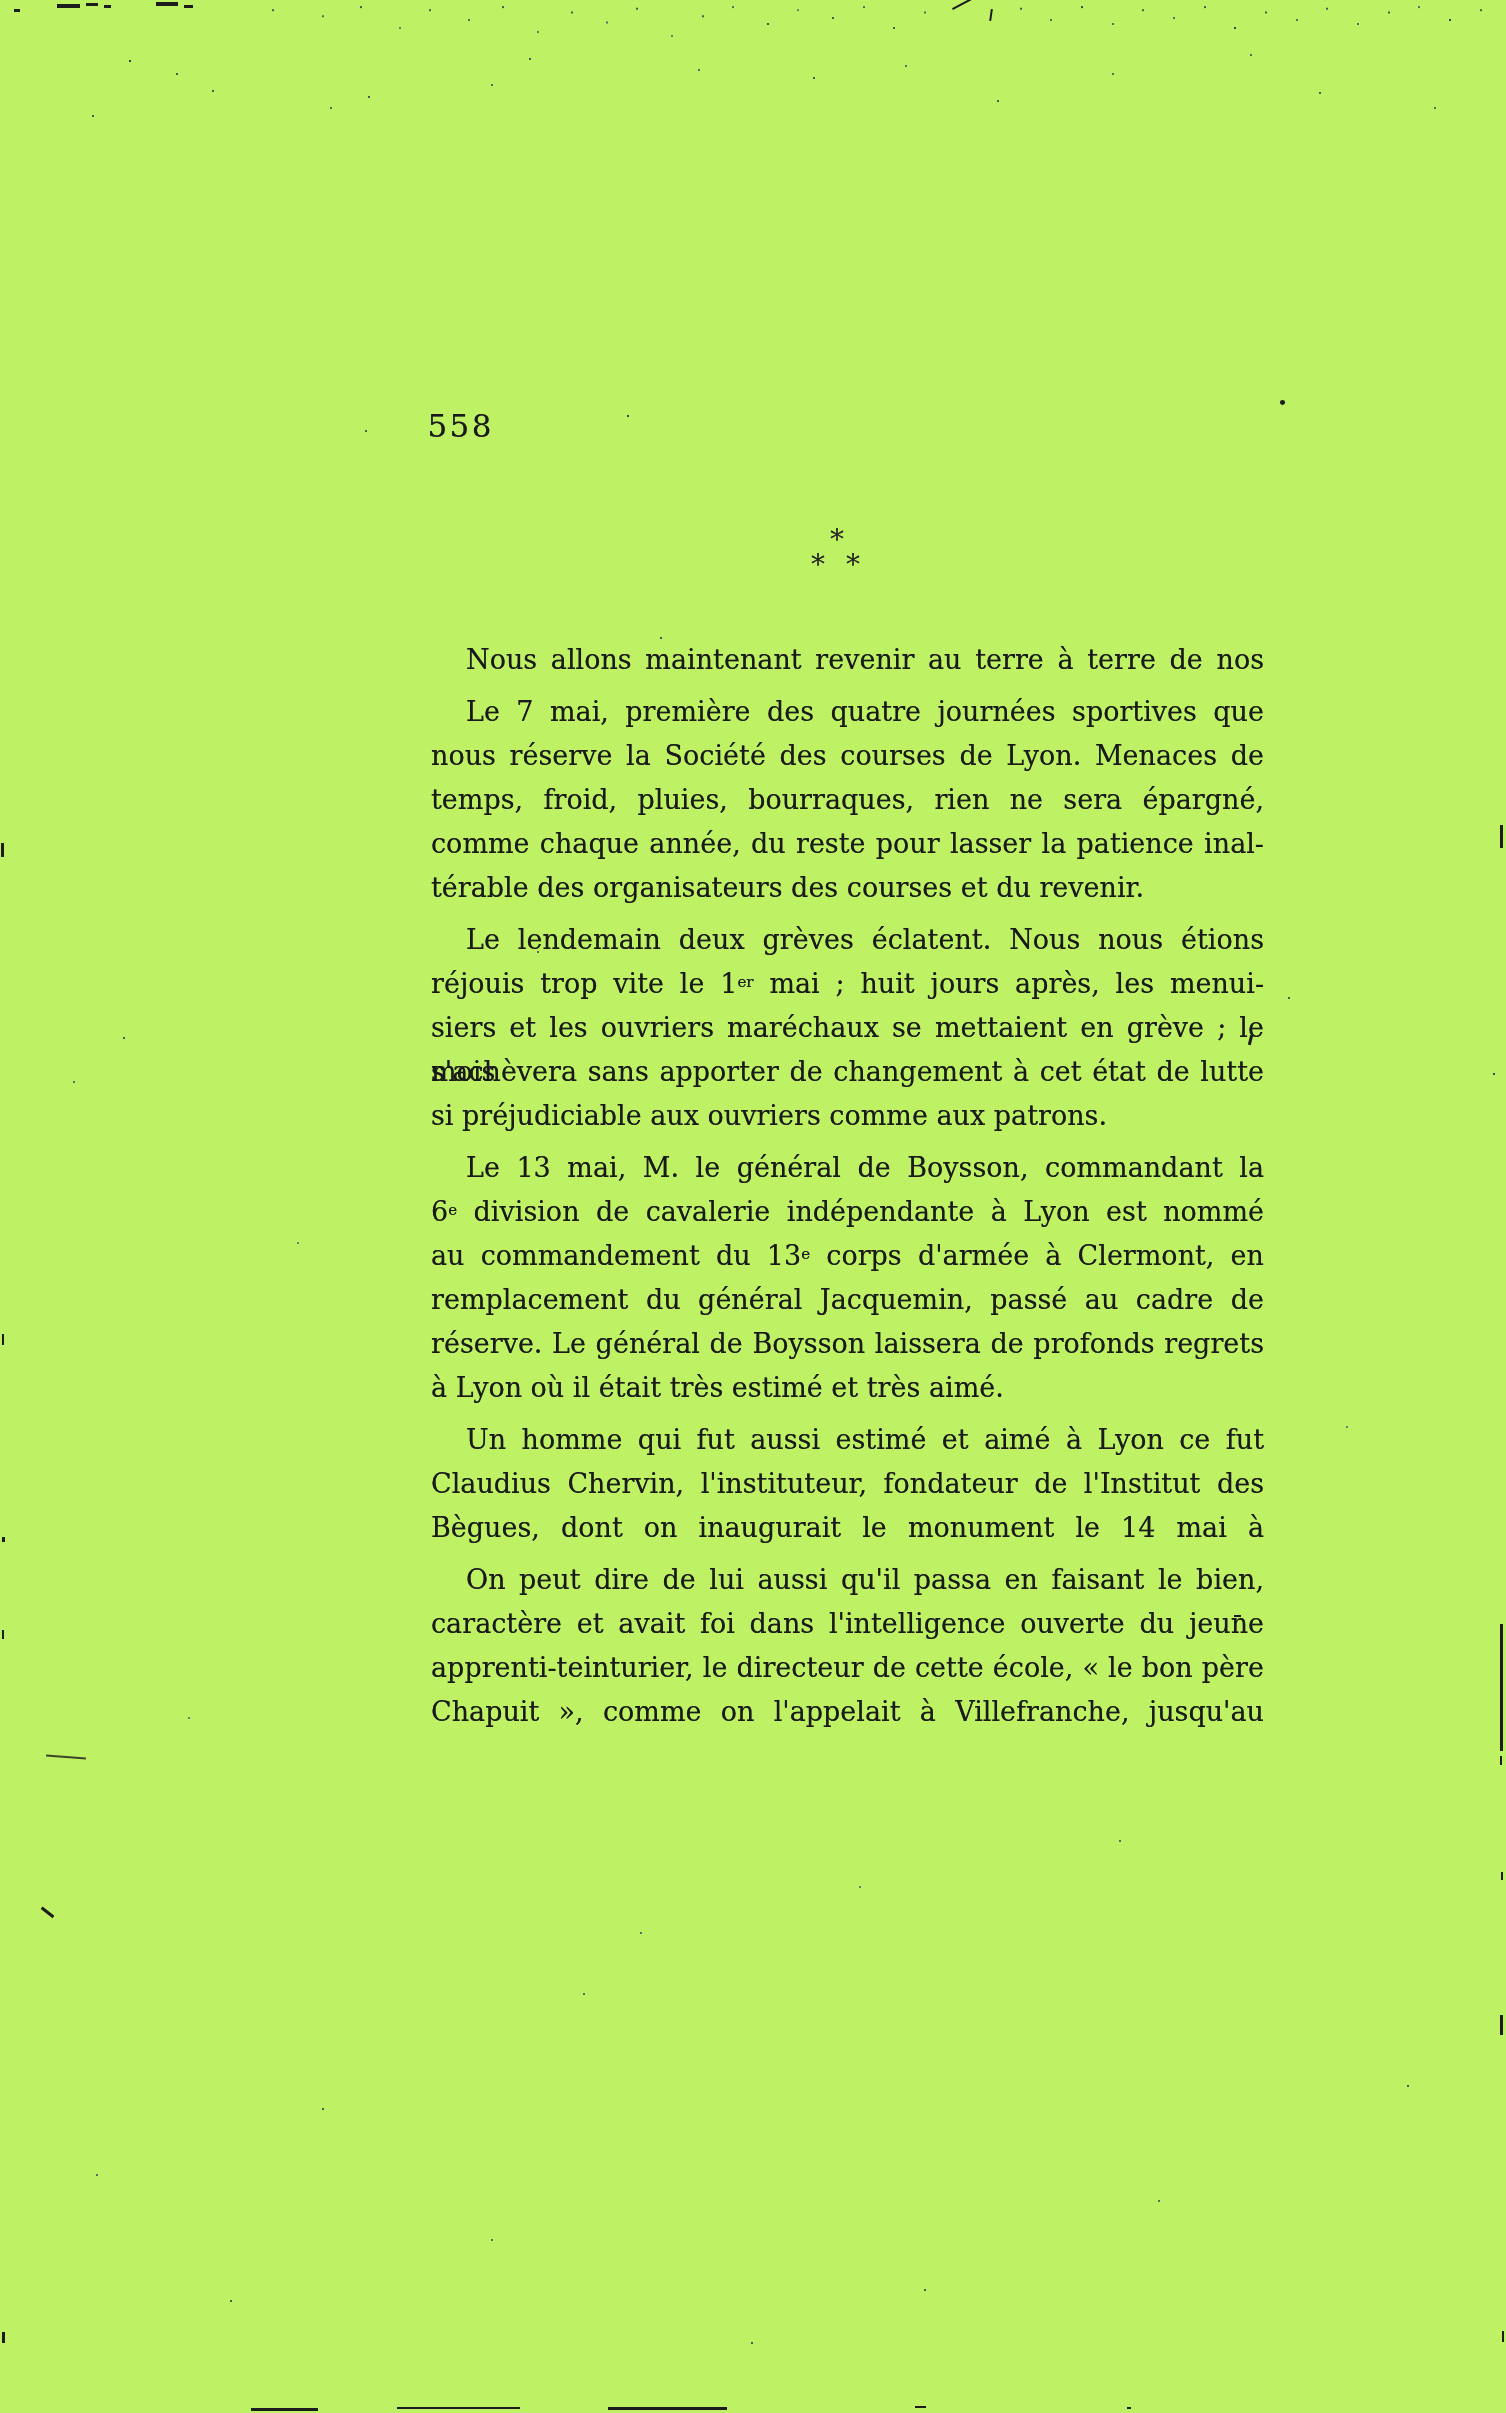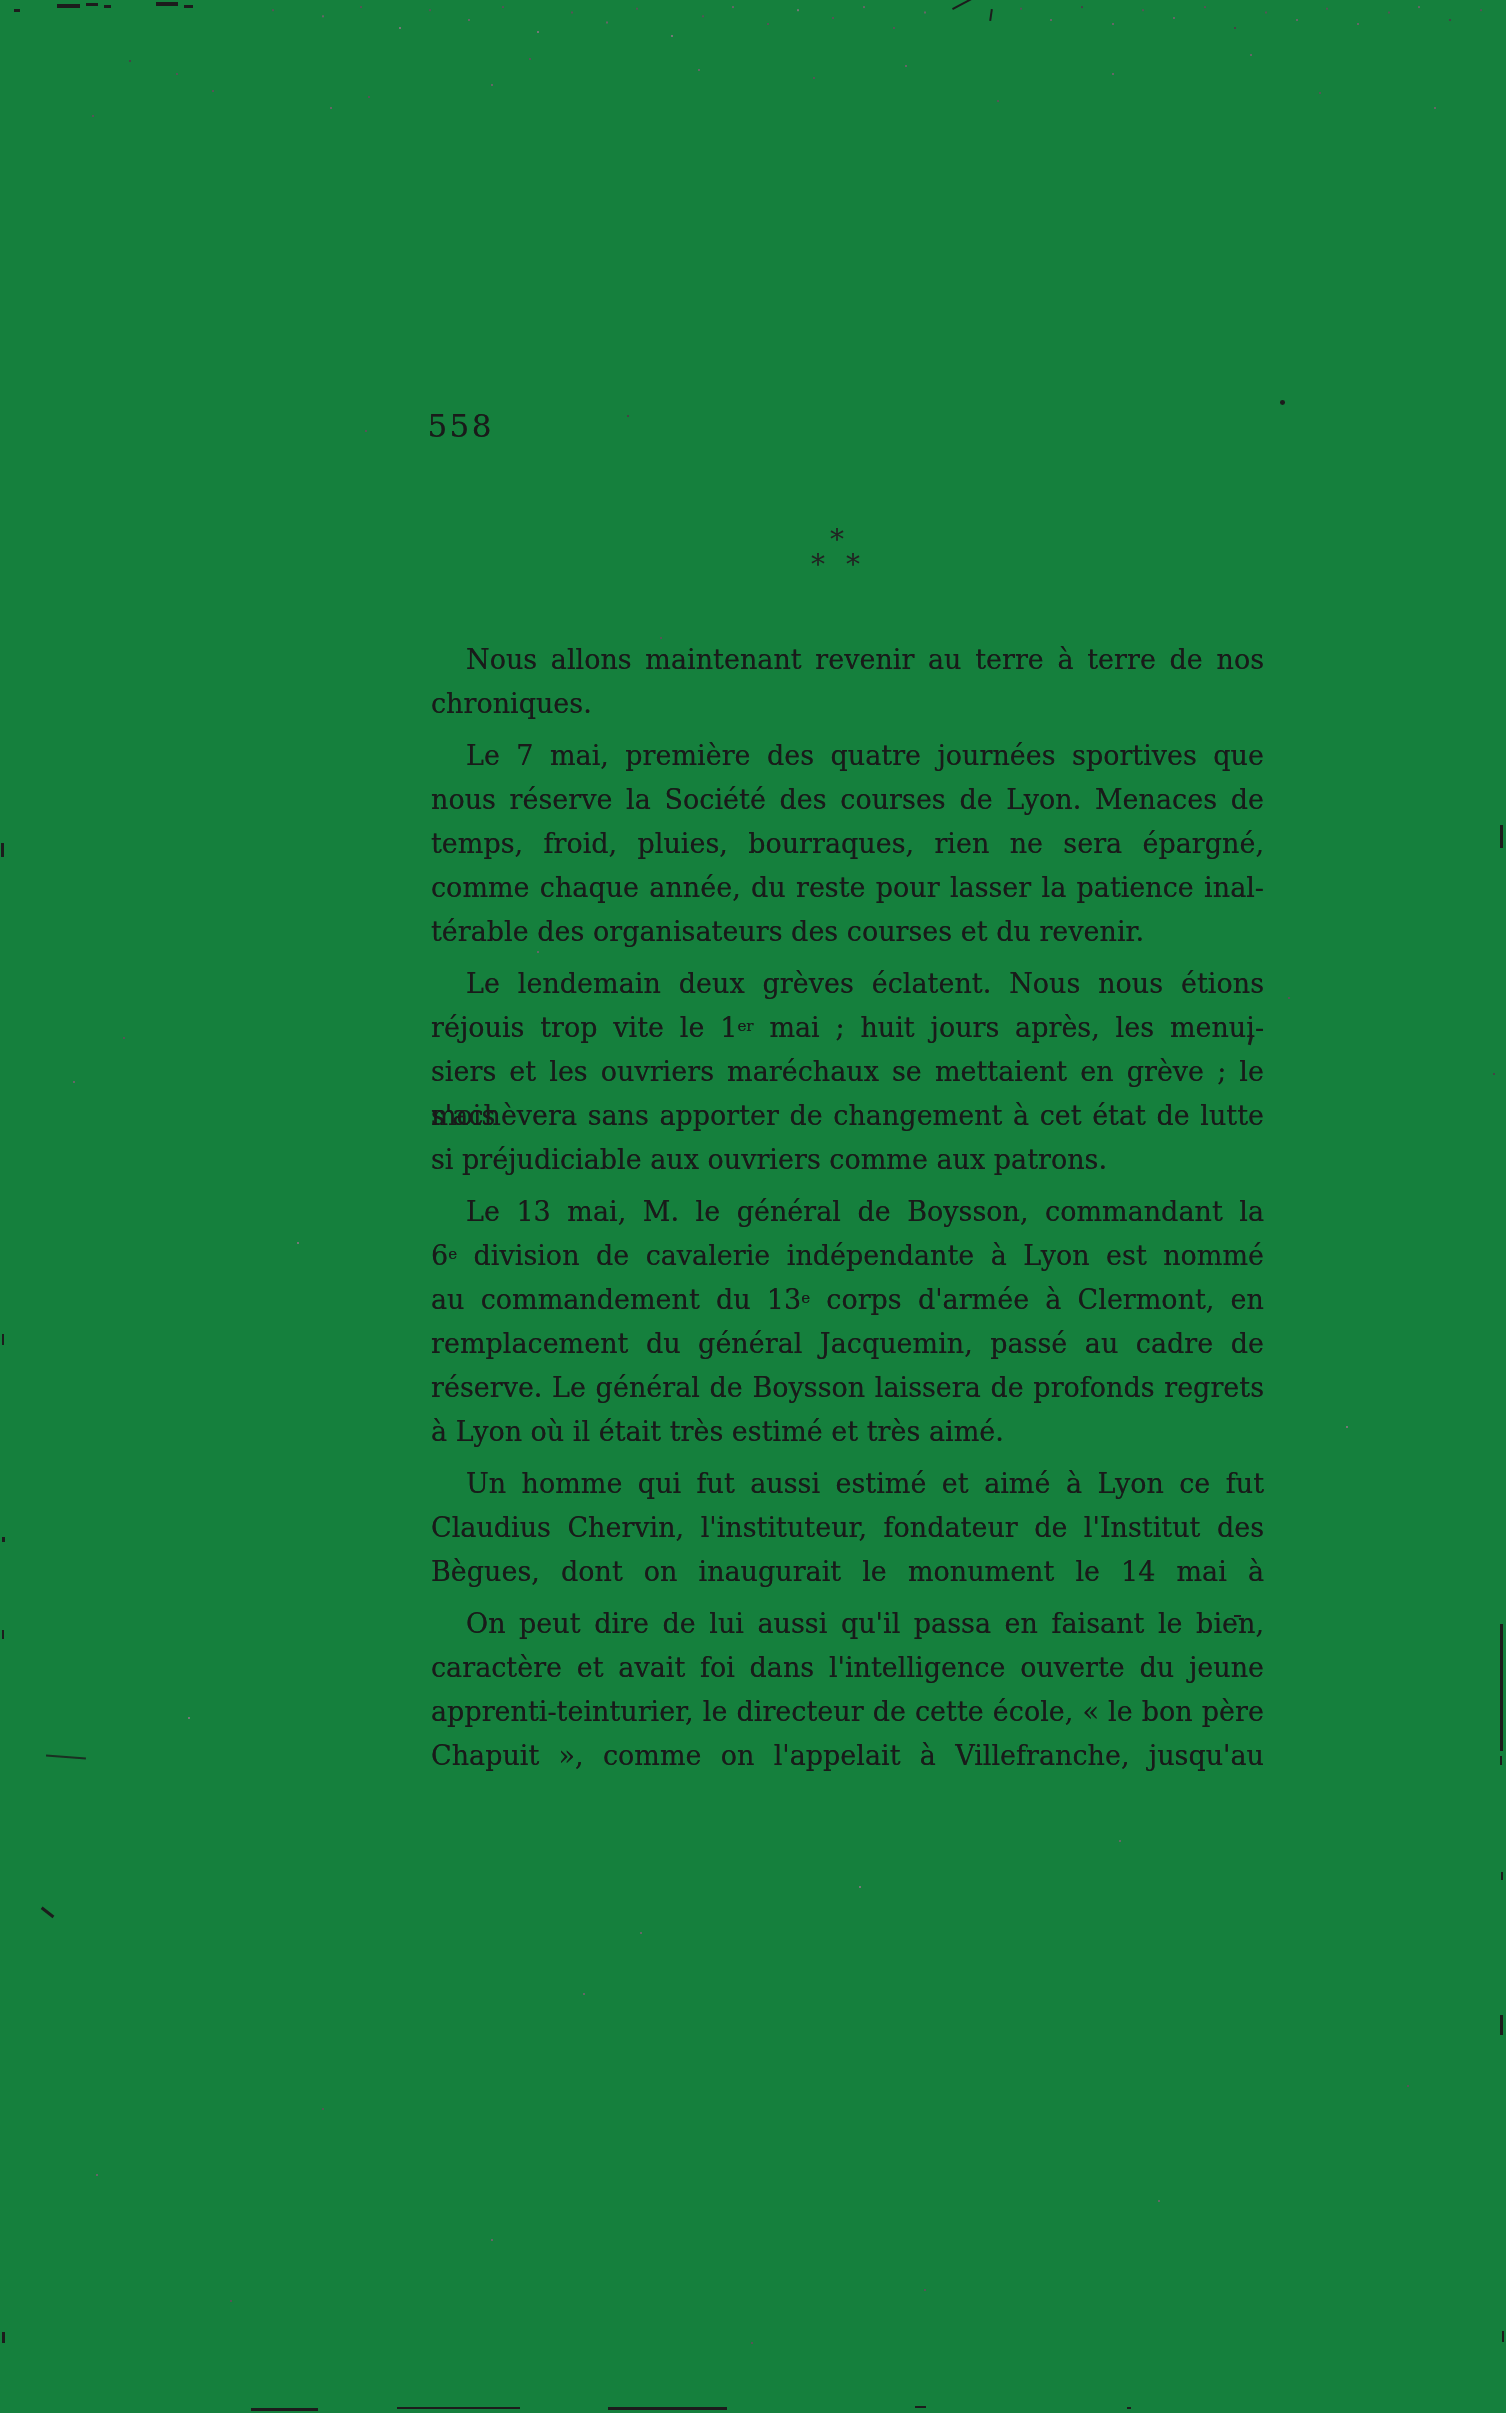--- a/index.html
+++ b/index.html
@@ -11,21 +11,21 @@
     width: 1507px;
     height: 2413px;
     position: relative;
     overflow: hidden;
     font-family: "DejaVu Serif", "Liberation Serif", serif;
     color: #1a1a1a;
   }
   .page {
     position: absolute;
     inset: 0;
-    background: #15803d;
+    background: #bef264;
   }
   
   .running-head {
     position: absolute;
     top: 406px;
     left: 423px;
     width: 849px;
     height: 40px;
   }
   .page-num {
@@ -158,21 +158,20 @@
 
   <div class="asterism">
     <span class="ast-top">*</span>
     <span class="ast-bleft">*</span>
     <span class="ast-bright">*</span>
   </div>
 
   <section class="text-block" id="text-block">
       <div class="paragraph">
         <div class="line first">Nous allons maintenant revenir au terre à terre de nos</div>
-        <div class="line last">chroniques.</div>
       </div>
       <div class="paragraph">
         <div class="line first">Le 7 mai, première des quatre journées sportives que</div>
         <div class="line">nous réserve la Société des courses de Lyon. Menaces de</div>
         <div class="line">temps, froid, pluies, bourraques, rien ne sera épargné,</div>
         <div class="line">comme chaque année, du reste pour lasser la patience inal-</div>
         <div class="line last">térable des organisateurs des courses et du revenir.</div>
       </div>
       <div class="paragraph">
         <div class="line first">Le lendemain deux grèves éclatent. Nous nous étions</div>

